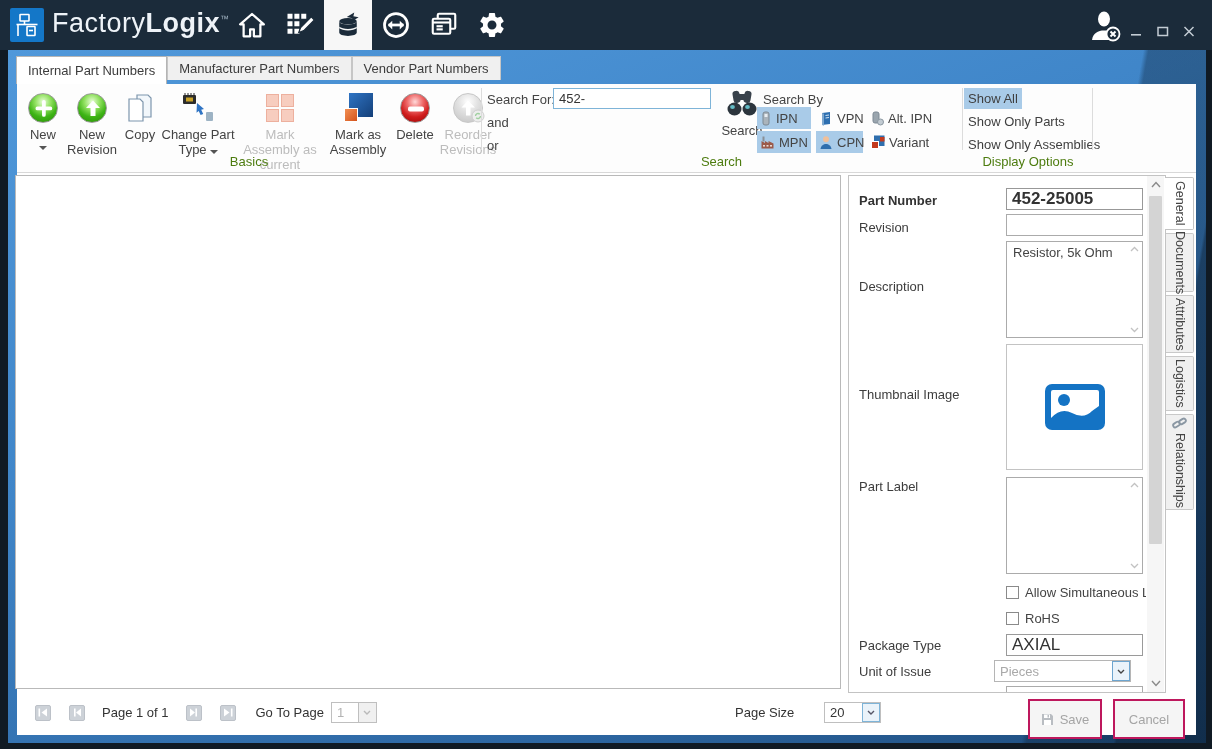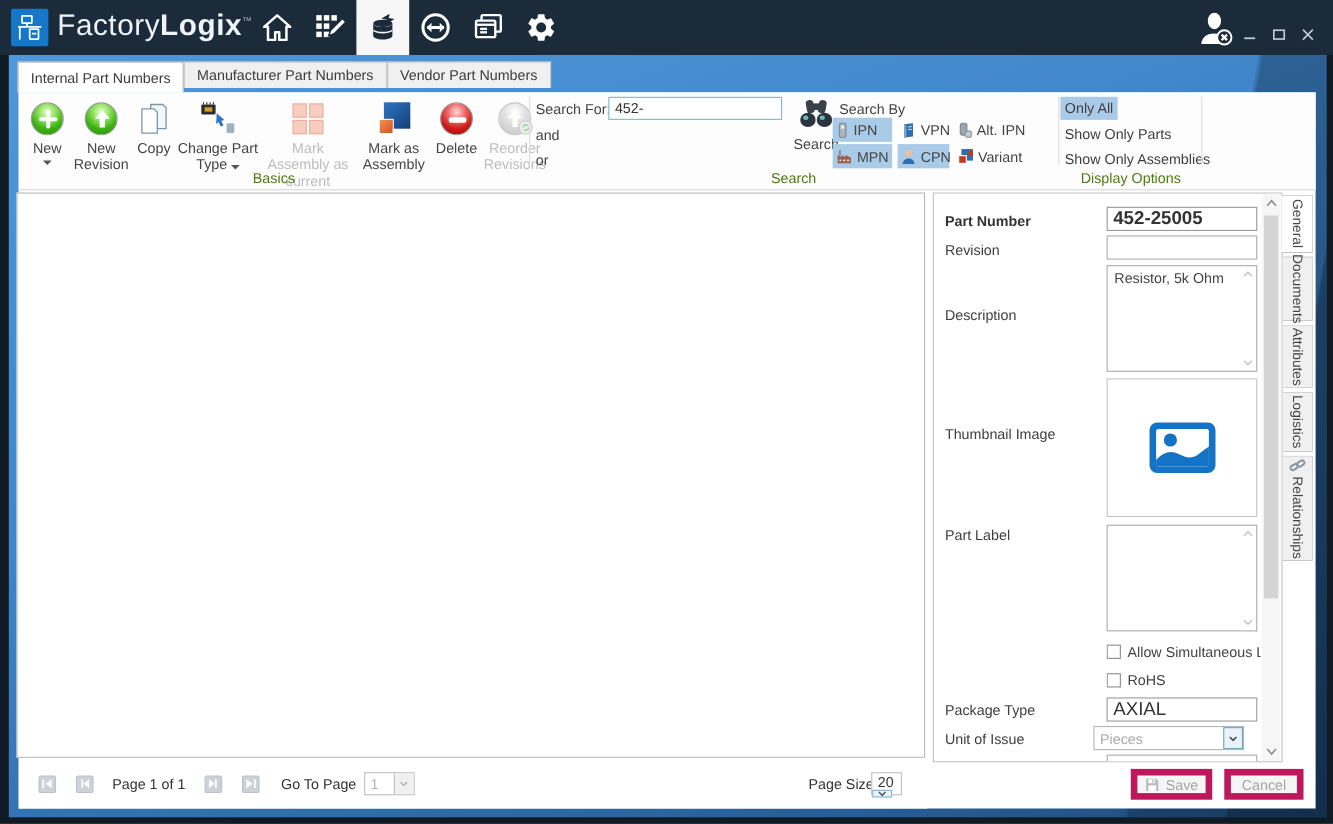--- a/index.html
+++ b/index.html
@@ -107,21 +107,21 @@
   .v-scroll { position:absolute; right:1px; top:0; width:17px; height:516px; background:#f6f6f6; }
   .v-thumb { position:absolute; left:2px; width:13px; background:#d4d4d4; border-radius:1px; }
 
   
   .side-tabs { position:absolute; left:1149px; top:92px; width:29px; }
   .side-tab { position:absolute; left:0; width:28px; background:#f0f0f0; border:1px solid #c9c9c9; border-left:none; display:flex; flex-direction:column; align-items:center; justify-content:center; gap:3px; cursor:pointer; border-radius:0 2px 2px 0; }
   .side-tab.active { background:#fff; border-color:#c3c3c3; width:29px; left:-1px; padding-left:1px; }
   .side-tab .vt { writing-mode:vertical-rl; color:#444; font-size:12.5px; }
 
   
-  .foot-btn { position:absolute; top:615px; height:28px; background:#f5f5f5; border:6px solid #be185d; display:flex; align-items:center; justify-content:center; gap:6px; color:#a5a5a5; cursor:default; }
+  .foot-btn { position:absolute; top:615px; height:40px; background:#f5f5f5; border:2px solid #be185d; display:flex; align-items:center; justify-content:center; gap:6px; color:#a5a5a5; cursor:default; }
 
   svg { display:block; }
 </style>
 </head>
 <body>
 
 <div class="titlebar">
   <div class="logo-box">
     <span>
       <svg width="26" height="26" viewBox="0 0 26 26" fill="none" stroke="#fff" stroke-width="1.6">
@@ -437,21 +437,21 @@
           <span>Variant</span>
         </div>
       </div>
       <div class="tb-group-label">Search</div>
     </div>
 
     <div class="tb-sep tb-sep2"></div>
 
     <div class="dispg">
       <div class="disp-opt sel" style="top:4px;">
-          <span>Only All</span>
+          <span>Show All</span>
         </div>
       <div class="disp-opt" style="top:27px;">
           <span>Show Only Parts</span>
         </div>
       <div class="disp-opt" style="top:50px;">
           <span>Show Only Assemblies</span>
         </div>
       <div class="tb-group-label" style="width:132px;">Display Options</div>
     </div>
 
@@ -491,21 +491,21 @@
       <div class="combo dis" style="width:46px; margin-left:7px;">
         <span class="val">1</span>
         <span class="btn">
             <svg width="8" height="5" viewBox="0 0 8 5">
               <path d="M1 1l3 3 3-3" stroke="#b9b9b9" stroke-width="1.4" fill="none"></path>
             </svg>
           </span>
       </div>
     </div>
     <div class="abs" style="left:718px; top:16px; color:#333;">Page Size</div>
-    <div class="combo blue abs" style="left:775px; top:13px; width:28px;flex-direction:column;">
+    <div class="combo blue abs" style="left:807px; top:13px; width:57px;">
       <span class="val">20</span>
       <span class="btn">
           <svg width="8" height="5" viewBox="0 0 8 5">
             <path d="M1 1l3 3 3-3" stroke="#556" stroke-width="1.4" fill="none"></path>
           </svg>
         </span>
     </div>
   </div>
 
   <div class="panel">

